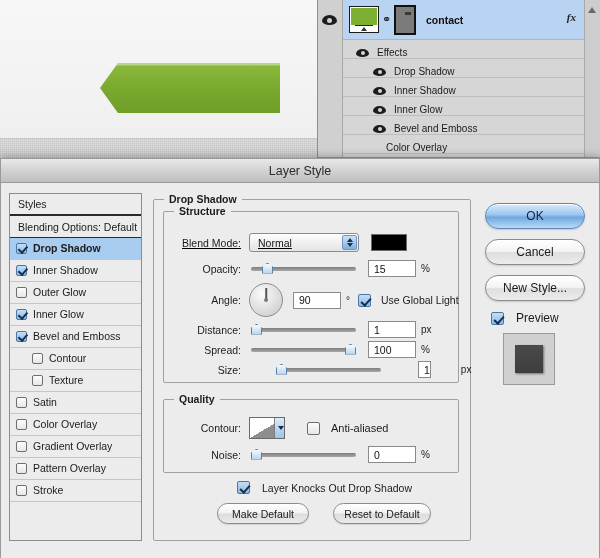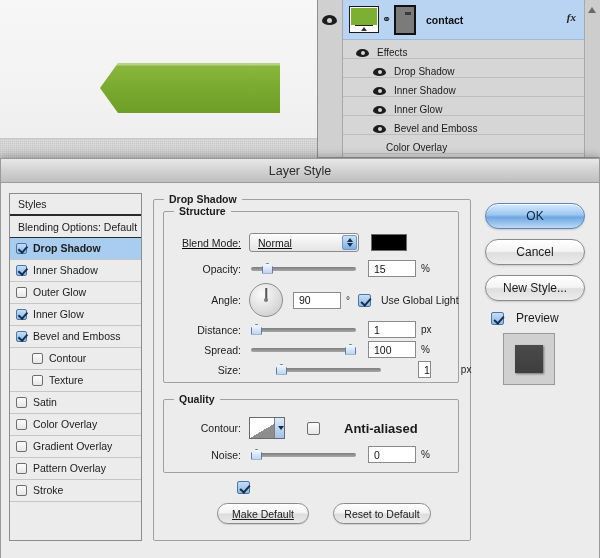--- a/index.html
+++ b/index.html
@@ -519,41 +519,42 @@
         <span class="unit">px</span>
       </div>
 
       <div class="field-row" style="left:22px; top:224px; width:290px;">
         <span class="fld-label" style="width:66px;">Contour:</span>
         <span id="contour-swatch" style="margin-left:8px;">
           <span class="tri"></span>
           <span class="arrowbox"></span>
         </span>
         <span class="cb cb16" style="margin-left:22px;"></span>
-        <span style="font-size:13px;color:#1b1b1b;margin-left:18px;font-weight:bold;">Anti-aliased</span>
+        <span style="font-size:11px;color:#1b1b1b;margin-left:5px;">Anti-aliased</span>
       </div>
 
       <div class="field-row" style="left:22px; top:253px; width:290px;">
         <span class="fld-label" style="width:66px;">Noise:</span>
         <span class="slider" style="width:105px; margin-left:10px;">
           <span class="track"></span>
           <span class="knob" style="left:0px;"></span>
         </span>
         <span class="numfield" style="width:48px; margin-left:12px;">
           <span>0</span>
         </span>
         <span class="unit">%</span>
       </div>
 
       <div class="checkrow" style="left:84px; top:288px;">
         <span class="cb checked cb16"></span>
+        <span class="cblbl">Layer Knocks Out Drop Shadow</span>
       </div>
 
       <div style="position:absolute; left:64px; top:310px; display:flex; gap:24px;">
-        <span class="pillbtn" style="width:92px;text-decoration:underline;">
+        <span class="pillbtn" style="width:92px;">
           <span>Make Default</span>
         </span>
         <span class="pillbtn" style="width:98px;">
           <span>Reset to Default</span>
         </span>
       </div>
     </div>
 
     <div id="right-col">
       <div class="bigbtn primary">

